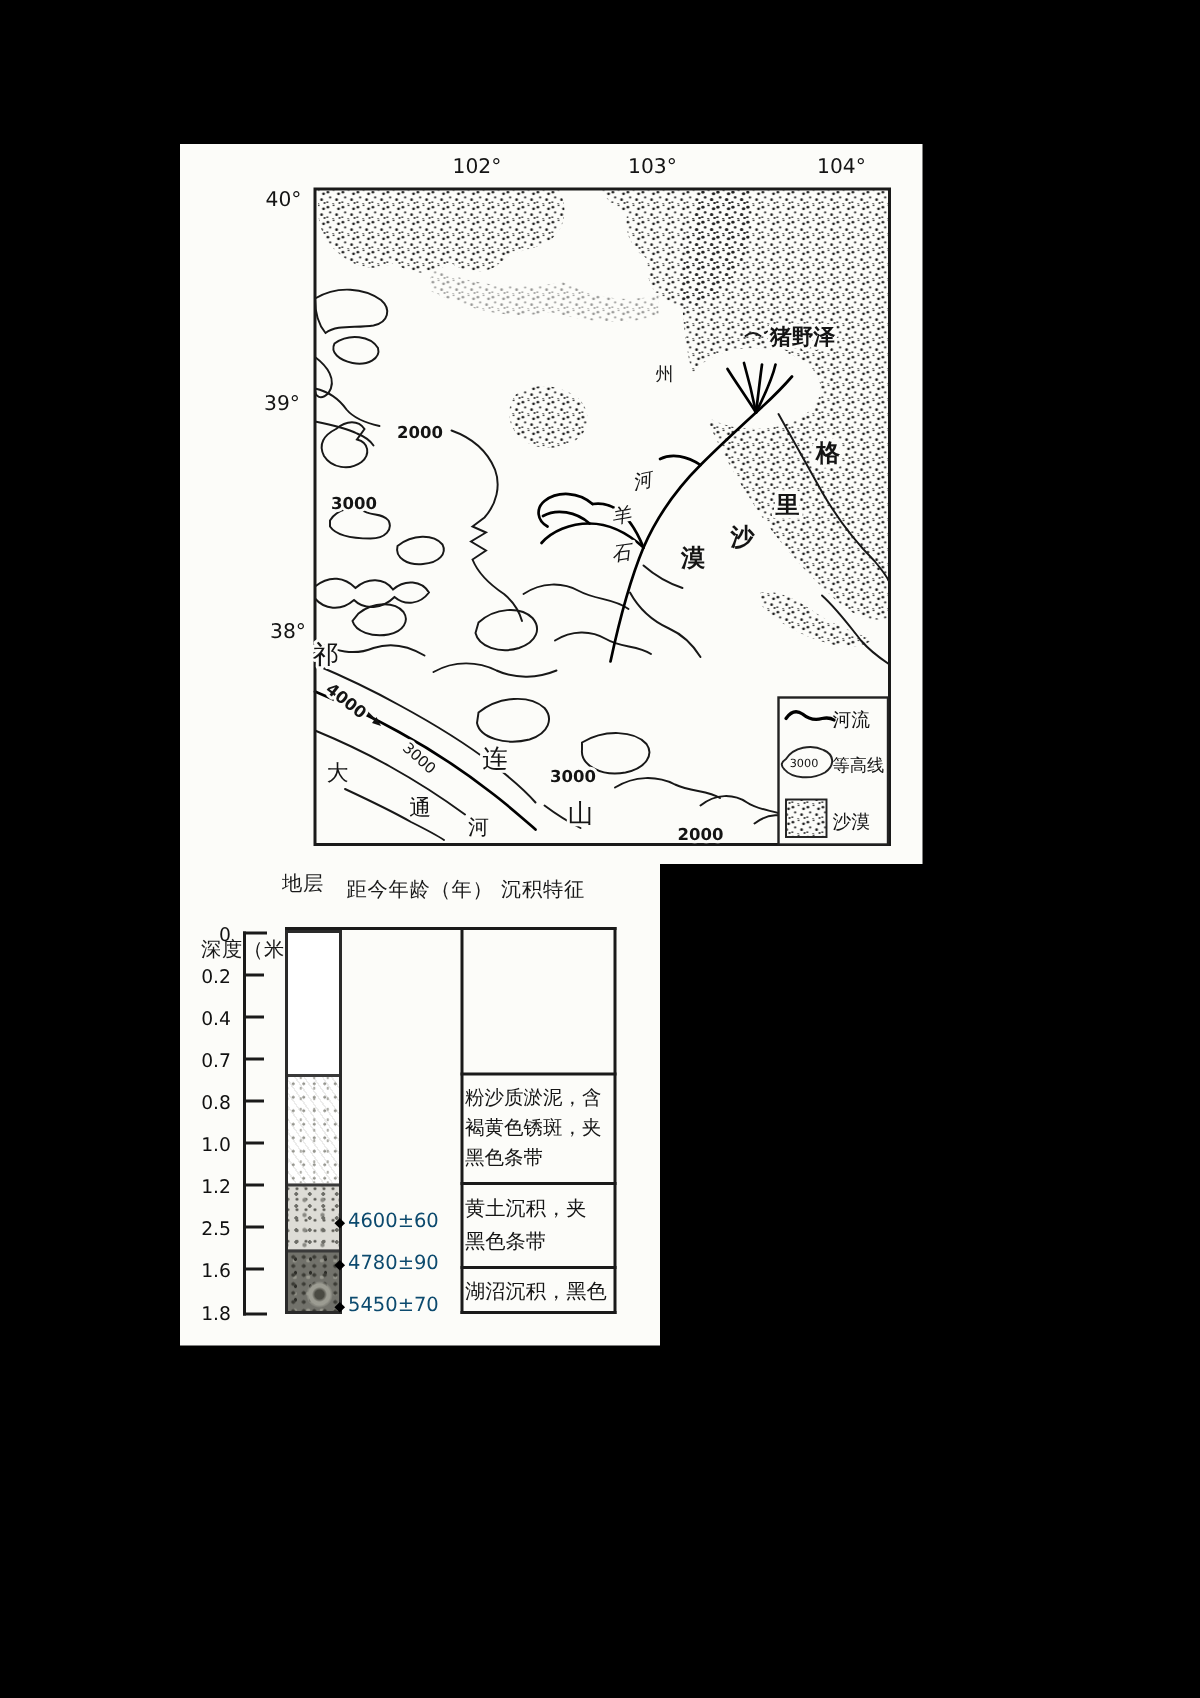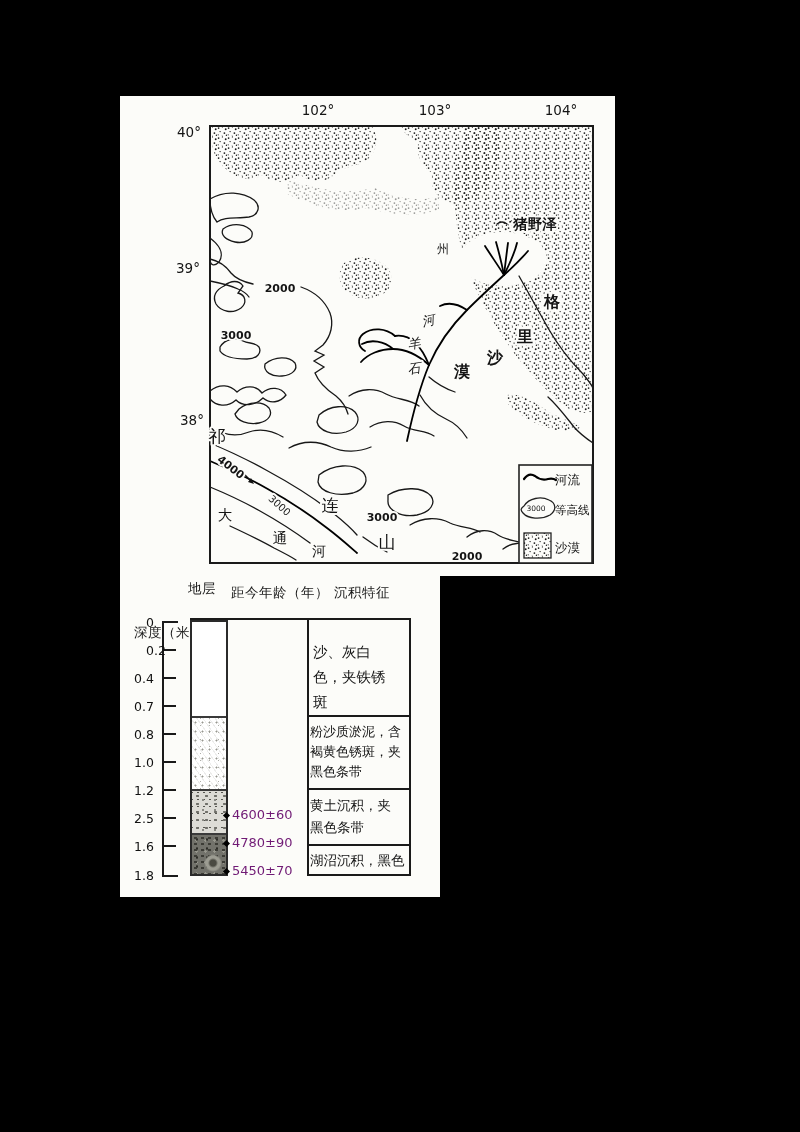--- a/index.html
+++ b/index.html
@@ -18,21 +18,21 @@
   .t-bold{font-weight:bold;}
   .t-it{font-style:italic;}
   .num{font-family:"DejaVu Sans",sans-serif;font-weight:bold;font-size:11px;}
   .num-thin{font-family:"DejaVu Sans",sans-serif;font-weight:normal;}
 
   
   .colhead{position:absolute;font-size:13.5px;color:#1a1a1a;letter-spacing:0.5px;white-space:nowrap;}
   .vline,.hline,.tick{position:absolute;background:#1a1a1a;}
   .ticklabel{position:absolute;width:34px;text-align:right;font-size:12.5px;color:#111;
              font-family:"DejaVu Sans",sans-serif;}
-  .agelabel{position:absolute;font-size:13px;color:#701a75;font-family:"DejaVu Sans",sans-serif;white-space:nowrap;}
+  .agelabel{position:absolute;font-size:13px;color:#0c4a6e;font-family:"DejaVu Sans",sans-serif;white-space:nowrap;}
   .agedot{position:absolute;width:5px;height:5px;background:#000;transform:rotate(45deg);}
   .desc{position:absolute;color:#151515;white-space:pre-line;}
   #strat{position:absolute;left:70px;top:44px;width:38px;height:256px;
          border:2px solid #2a2a2a;box-sizing:border-box;background:#fff;}
   .layer{width:100%;box-sizing:border-box;position:relative;}
   .lyr-b{border-top:2px solid #3a3a3a;}
   .p-diag{background-color:#fff;
     background-image:
       radial-gradient(circle,#96968f 0.9px,transparent 1.1px),
       radial-gradient(circle,#aeaea8 0.8px,transparent 1px),
@@ -207,21 +207,21 @@
   <div class="tick" style="left:42px;top:101px;width:14px;height:2px;"></div>
   <div class="tick" style="left:42px;top:129px;width:14px;height:2px;"></div>
   <div class="tick" style="left:42px;top:157px;width:14px;height:2px;"></div>
   <div class="tick" style="left:42px;top:185px;width:14px;height:2px;"></div>
   <div class="tick" style="left:42px;top:213px;width:14px;height:2px;"></div>
   <div class="tick" style="left:42px;top:241px;width:14px;height:2px;"></div>
   <div class="tick" style="left:42px;top:269px;width:14px;height:2px;"></div>
   <div class="tick" style="left:42px;top:299px;width:16px;height:2px;"></div>
 
   <span class="ticklabel" style="left:0;top:39px;">0</span>
-  <span class="ticklabel" style="left:0;top:67px;padding-left:12px;">0.2</span>
+  <span class="ticklabel" style="left:0;top:67px;">0.2</span>
   <span class="ticklabel" style="left:0;top:95px;">0.4</span>
   <span class="ticklabel" style="left:0;top:123px;">0.7</span>
   <span class="ticklabel" style="left:0;top:151px;">0.8</span>
   <span class="ticklabel" style="left:0;top:179px;">1.0</span>
   <span class="ticklabel" style="left:0;top:207px;">1.2</span>
   <span class="ticklabel" style="left:0;top:235px;">2.5</span>
   <span class="ticklabel" style="left:0;top:263px;">1.6</span>
   <span class="ticklabel" style="left:0;top:292px;">1.8</span>
 
   <div id="strat">
@@ -241,22 +241,19 @@
   <div class="hline" style="left:187px;top:268px;width:104px;height:2px;"></div>
   <div class="hline" style="left:187px;top:298px;width:104px;height:2px;"></div>
 
   <div class="agedot" style="left:104px;top:237px;"></div>
   <div class="agedot" style="left:104px;top:265px;"></div>
   <div class="agedot" style="left:104px;top:293px;"></div>
   <span class="agelabel" style="left:112px;top:231px;">4600±60</span>
   <span class="agelabel" style="left:112px;top:259px;">4780±90</span>
   <span class="agelabel" style="left:112px;top:287px;">5450±70</span>
 
-  <div class="desc" style="left:193px;top:64px;width:94px;font-size:14.5px;line-height:25px;">沙、灰白
-色，夹铁锈
-斑</div>
   <div class="desc" style="left:190px;top:146px;width:100px;font-size:13px;line-height:20px;">粉沙质淤泥，含
 褐黄色锈斑，夹
 黑色条带</div>
   <div class="desc" style="left:190px;top:219px;width:100px;font-size:13.5px;line-height:22px;">黄土沉积，夹
 黑色条带</div>
   <div class="desc" style="left:190px;top:276px;width:102px;font-size:13.5px;">湖沼沉积，黑色</div>
 </div>
 
 </body></html>

